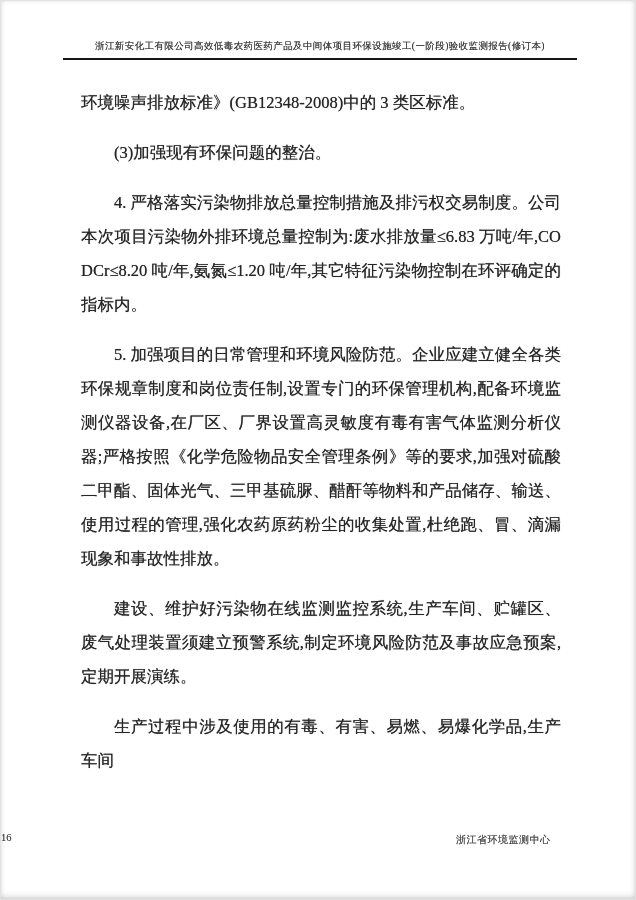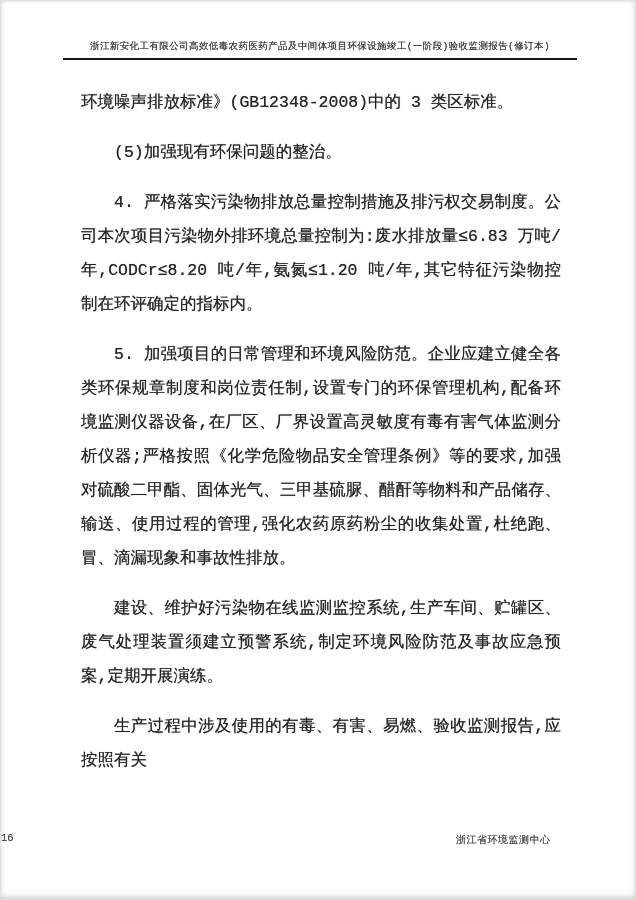--- a/index.html
+++ b/index.html
@@ -15,21 +15,21 @@
     width: 636px;
     height: 900px;
     box-sizing: border-box;
     background: #ffffff;
     border: 1px solid #e2e2e2;
     box-shadow:
       inset 0 -5px 7px -4px rgba(90,90,90,0.35),
       inset -3px 0 5px -3px rgba(120,120,120,0.25),
       inset 3px 0 5px -3px rgba(120,120,120,0.18),
       inset 0 3px 4px -3px rgba(120,120,120,0.15);
-    font-family: Liberation Mono, monospace;
+    font-family: Liberation Serif, serif;
   }
   
   .running-head {
     position: absolute;
     top: 39px;
     left: 62px;
     width: 514px;
     text-align: center;
     font-size: 9.5px;
     letter-spacing: 0.4px;
@@ -83,24 +83,24 @@
 </style>
 </head>
 <body>
 
 <div class="page">
 
   <div class="running-head">浙江新安化工有限公司高效低毒农药医药产品及中间体项目环保设施竣工(一阶段)验收监测报告(修订本)</div>
 
   <div class="doc-body">
     <p>环境噪声排放标准》(GB12348-2008)中的 3 类区标准。</p>
-    <p class="indent">(5)加强现有环保问题的整治。</p>
+    <p class="indent">(3)加强现有环保问题的整治。</p>
     <p class="indent">4. 严格落实污染物排放总量控制措施及排污权交易制度。公司本次项目污染物外排环境总量控制为:废水排放量≤6.83 万吨/年,CODCr≤8.20 吨/年,氨氮≤1.20 吨/年,其它特征污染物控制在环评确定的指标内。</p>
     <p class="indent">5. 加强项目的日常管理和环境风险防范。企业应建立健全各类环保规章制度和岗位责任制,设置专门的环保管理机构,配备环境监测仪器设备,在厂区、厂界设置高灵敏度有毒有害气体监测分析仪器;严格按照《化学危险物品安全管理条例》等的要求,加强对硫酸二甲酯、固体光气、三甲基硫脲、醋酐等物料和产品储存、输送、使用过程的管理,强化农药原药粉尘的收集处置,杜绝跑、冒、滴漏现象和事故性排放。</p>
     <p class="indent">建设、维护好污染物在线监测监控系统,生产车间、贮罐区、废气处理装置须建立预警系统,制定环境风险防范及事故应急预案,定期开展演练。</p>
-    <p class="indent">生产过程中涉及使用的有毒、有害、易燃、验收监测报告,应按照有关</p>
+    <p class="indent">生产过程中涉及使用的有毒、有害、易燃、易爆化学品,生产车间</p>
   </div>
 
   <div class="page-number">16</div>
 
   <div class="footer-org">浙江省环境监测中心</div>
 
 </div>
 
 </body></html>

